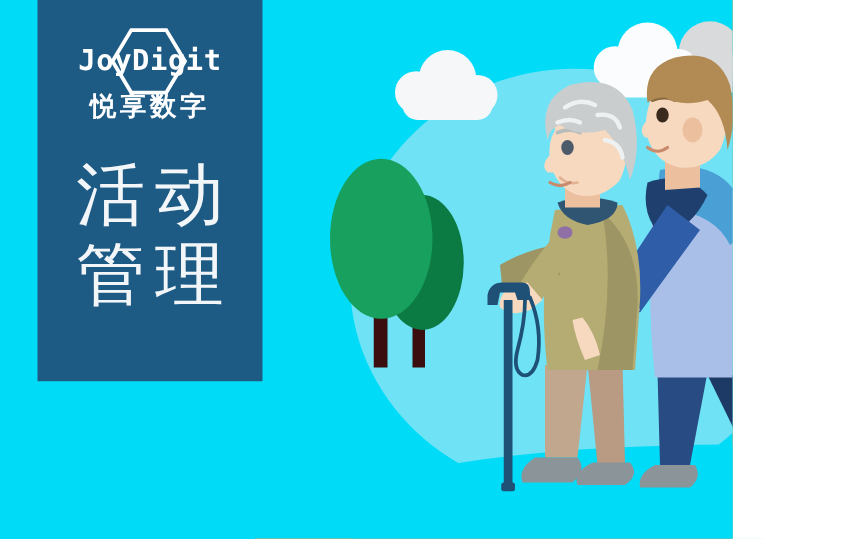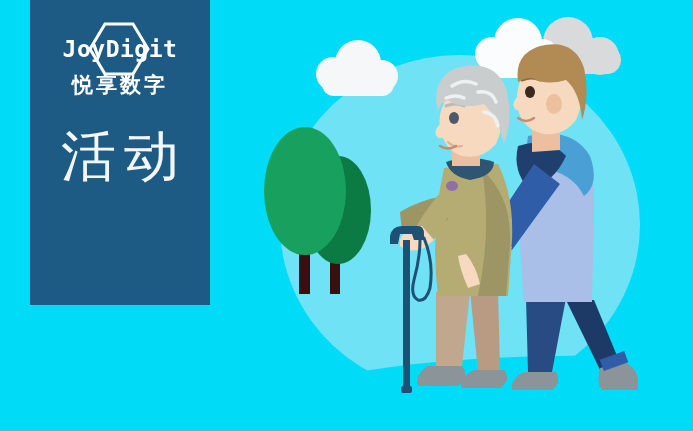--- a/index.html
+++ b/index.html
@@ -2,21 +2,21 @@
 <html><head>
 <meta charset="utf-8">
 <style>
   html, body {
     margin: 0;
     padding: 0;
     background: #ffffff;
   }
   #poster {
     position: relative;
-    width: 693px;
+    width: 586px;
     height: 431px;
     overflow: hidden;
     font-family: "Liberation Sans", sans-serif;
     background: #a16207;
   }
   .layer {
     position: absolute;
     top: 0; left: 0;
     width: 693px;
     height: 431px;
@@ -66,21 +66,21 @@
     font-family: "DejaVu Sans", sans-serif;
     font-weight: bold;
     font-size: 21px;
     letter-spacing: 3px;
     line-height: 26px;
   }
   #headline {
     margin-top: 26px;
     text-align: center;
     color: #f2f6f8;
-    font-family: Liberation Sans, sans-serif;
+    font-family: Liberation Serif, serif;
     font-size: 55px;
     font-weight: normal;
     line-height: 64px;
     letter-spacing: 8px;
     text-indent: 8px;
   }
   #headline .hl-line { display: block; }
 </style>
 </head>
 <body>
@@ -220,16 +220,17 @@
       <svg id="logo-hex" viewBox="0 0 62 54" xmlns="http://www.w3.org/2000/svg">
         <polygon points="17,2 45,2 60,27 45,52 17,52 2,27" fill="none" stroke="#ffffff" stroke-width="3"></polygon>
       </svg>
       <div id="logo-wordmark">JoyDigit</div>
     </div>
 
     <div id="brand-cn">悦享数字</div>
 
     <div id="headline">
       <span class="hl-line">活动</span>
+      <span class="hl-line">管理</span>
     </div>
   </div>
 
 </div>
 
 </body></html>

